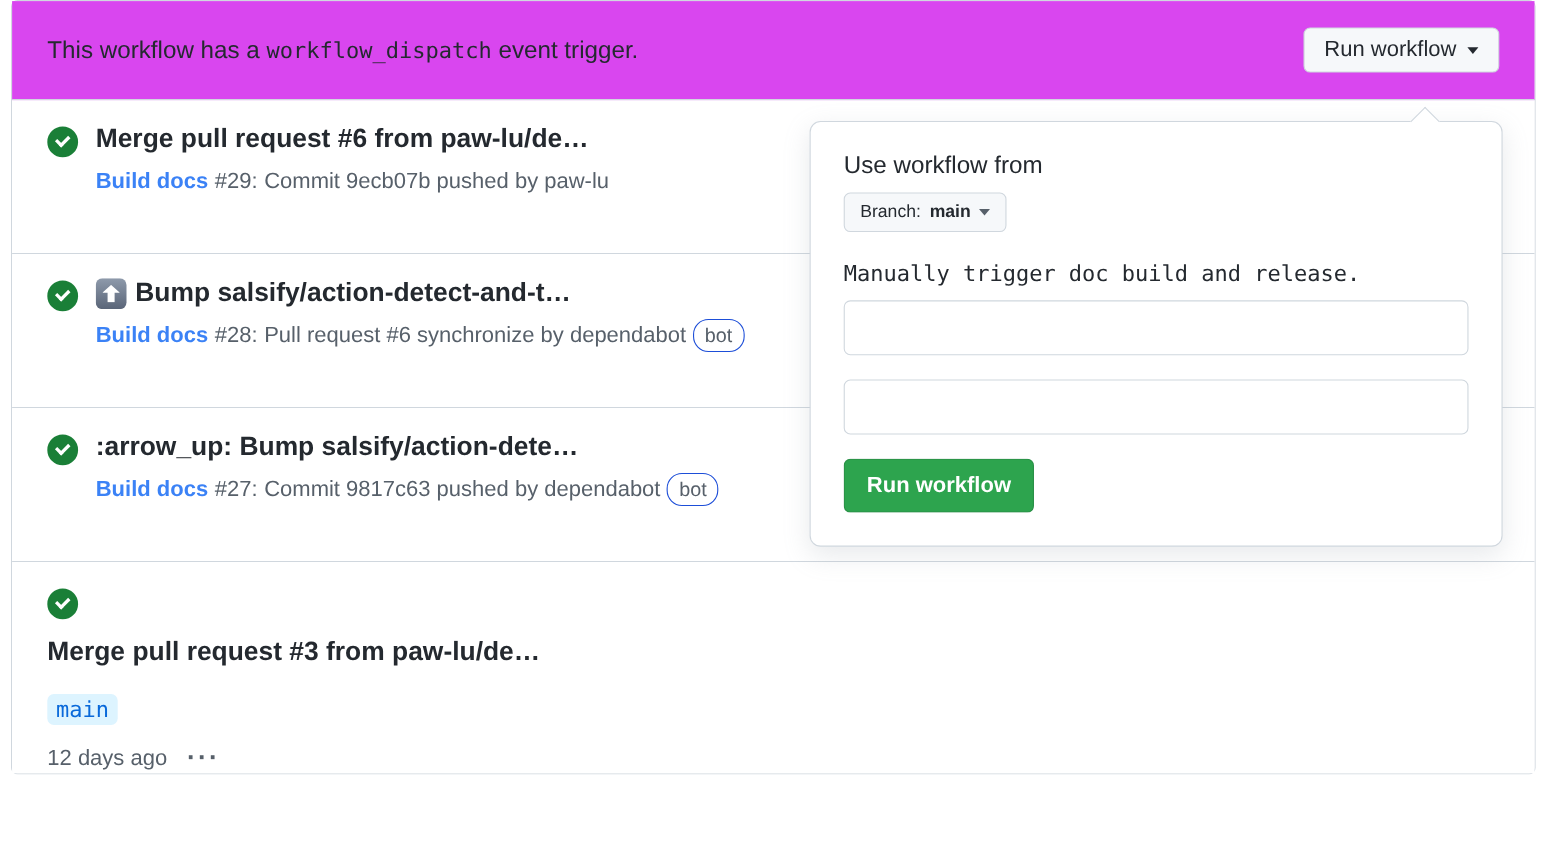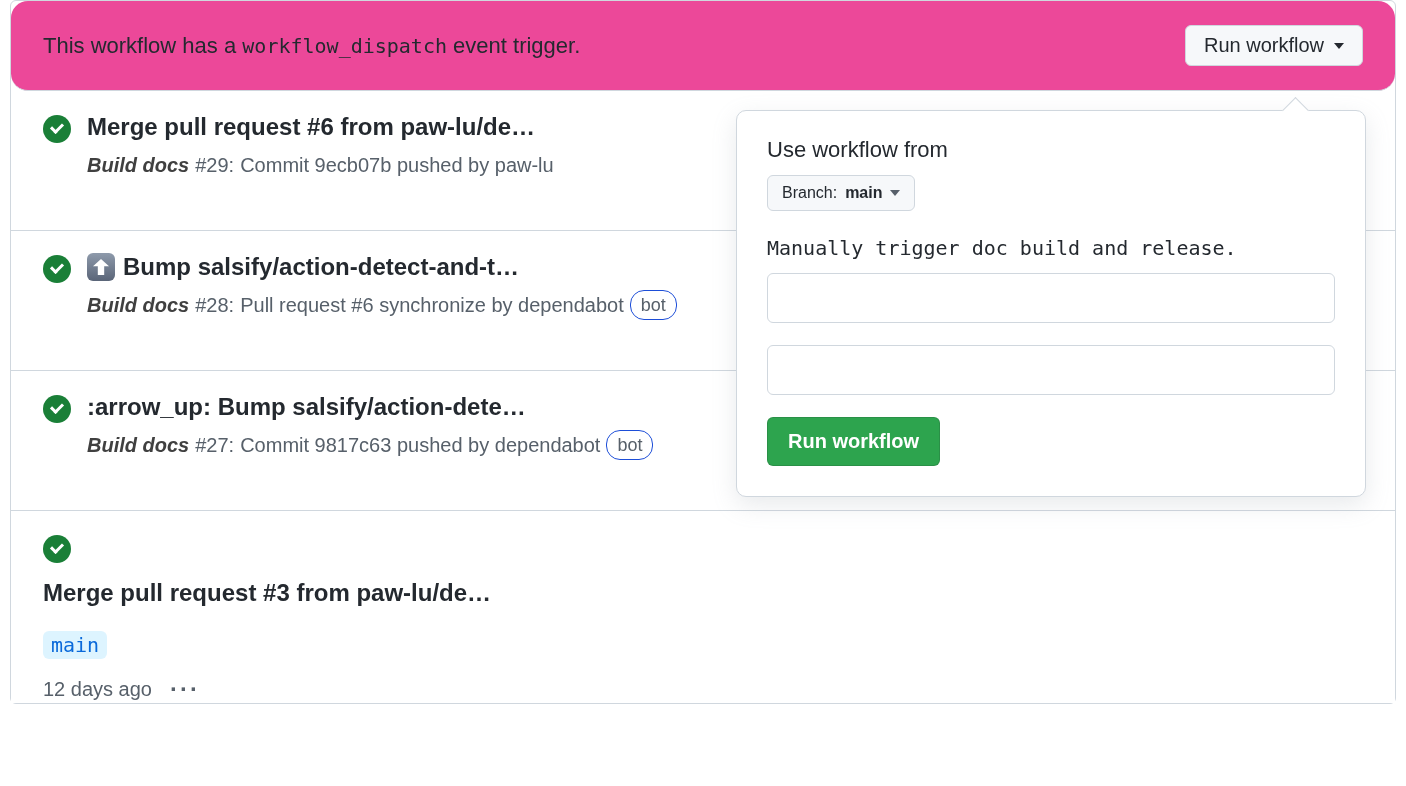--- a/index.html
+++ b/index.html
@@ -10,29 +10,28 @@
     color: #24292f;
     background: #fff;
   }
   .container {
     border: 1px solid #d0d7de;
     border-radius: 6px;
     margin: 0 10px;
     overflow: visible;
   }
   .banner {
-    background: #ec4899;
+    background: #d946ef;
     border-bottom: 1px solid #d0d7de;
     padding: 24px 32px;
     display: flex;
     justify-content: space-between;
     align-items: center;
     font-size: 22px;
     position: relative;
-    border-radius: 17px;
   }
   .banner-text code {
     font-family: ui-monospace, SFMono-Regular, "SF Mono", Menlo, Consolas, monospace;
     font-size: 20px;
   }
   .run-workflow-btn {
     background: #f6f8fa;
     border: 1px solid #d0d7de;
     border-radius: 6px;
     padding: 8px 18px;
@@ -112,23 +111,22 @@
   .run-meta {
     font-size: 20px;
     color: #57606a;
     display: flex;
     flex-wrap: wrap;
     align-items: center;
     gap: 6px;
     line-height: 1.6;
   }
   .run-meta strong {
-    color: #404040;
+    color: #3b82f6;
     font-weight: 600;
-    font-style: italic;
   }
   .bot-label {
     border: 1px solid #1d4ed8;
     border-radius: 14px;
     padding: 0 10px;
     font-size: 18px;
     font-weight: 500;
     color: #57606a;
   }
   .row-right {

